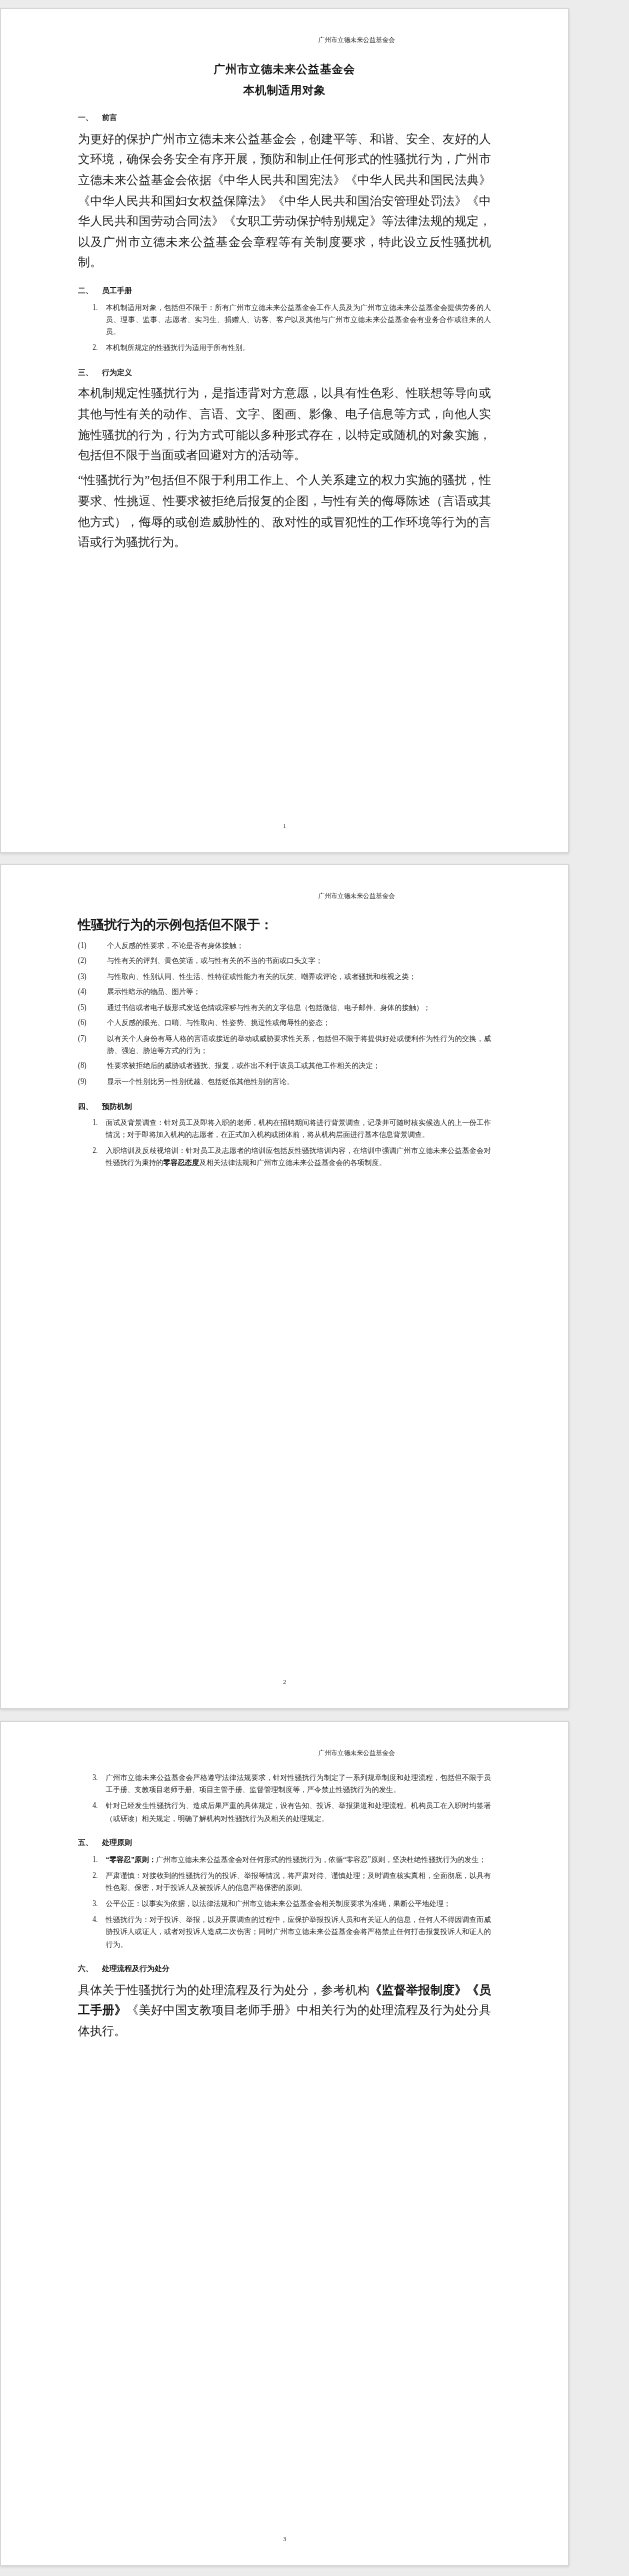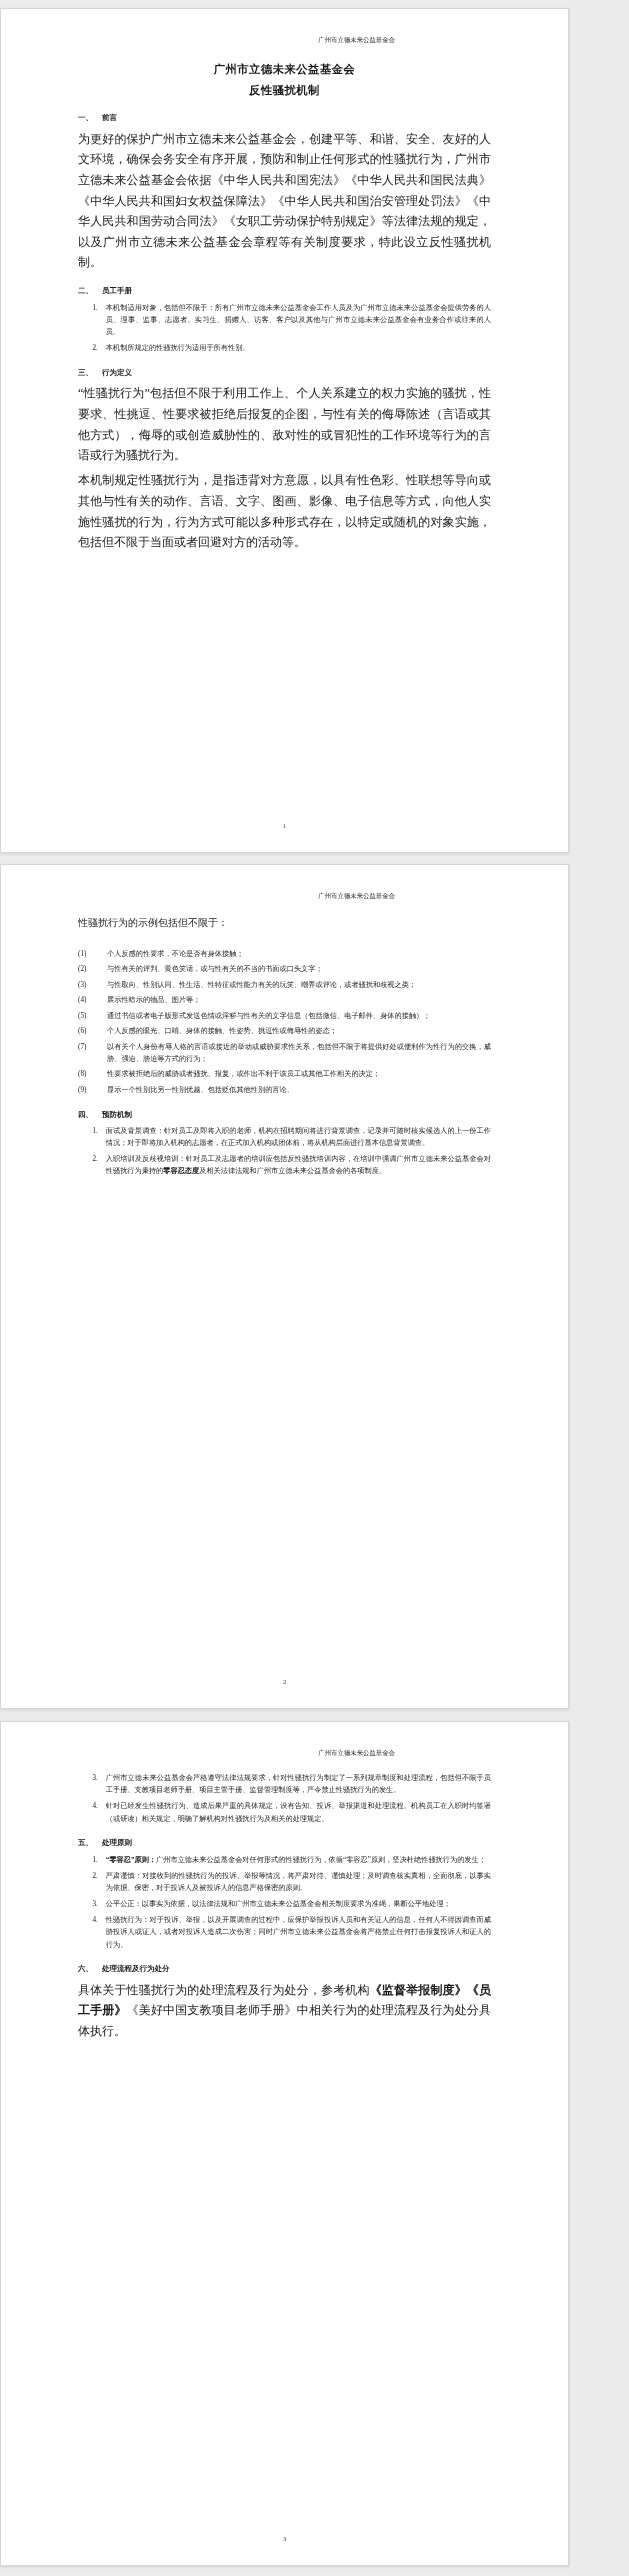--- a/index.html
+++ b/index.html
@@ -30,21 +30,21 @@
     font-family:"Liberation Sans","DejaVu Sans",sans-serif;
     line-height:1.8; letter-spacing:0.5px;
   }
   .sect {
     display:flex; margin-top:13.4px; margin-bottom:5.2px;
     font-weight:700; font-size:7.5px;
     font-family:"Liberation Sans","DejaVu Sans",sans-serif;
   }
   .sect .num { width:24px; flex:0 0 24px; }
   .para { font-size:12px; line-height:1.72; text-align:justify; margin-bottom:4.6px; }
-  .lead-line { font-size:10px; font-weight:400; margin-bottom:18px;
+  .lead-line { font-size:13px; font-weight:700; margin-bottom:6px;
     font-family:"Liberation Sans","DejaVu Sans",sans-serif; }
   .oli { display:flex; padding-left:14.4px; font-size:7.2px; line-height:1.72; margin-bottom:3.6px; }
   .oli .n { flex:0 0 13.4px; }
   .oli .t { flex:1; text-align:justify; }
   .exli { display:flex; font-size:7.2px; line-height:1.72; margin-bottom:3.1px; }
   .exli .n { flex:0 0 29px; }
   .exli .t { flex:1; text-align:justify; }
   .t b { font-family:"Liberation Sans","DejaVu Sans",sans-serif; }
   .page-num {
     position:absolute; left:0; bottom:23px; width:100%;
@@ -54,21 +54,21 @@
 </head>
 <body>
 
 <div class="scroll">
 
   <div class="page">
     <div class="page-header">
       <span>广州市立德未来公益基金会</span>
     </div>
     <div class="doc-title">广州市立德未来公益基金会</div>
-    <div class="doc-title">反性骚扰机制</div>
+    <div class="doc-title">本机制适用对象</div>
 
     <div class="sect">
       <span class="num">一、</span>
       <span>前言</span>
     </div>
     <p class="para">为更好的保护广州市立德未来公益基金会，创建平等、和谐、安全、友好的人文环境，确保会务安全有序开展，预防和制止任何形式的性骚扰行为，广州市立德未来公益基金会依据《中华人民共和国宪法》《中华人民共和国民法典》《中华人民共和国妇女权益保障法》《中华人民共和国治安管理处罚法》《中华人民共和国劳动合同法》《女职工劳动保护特别规定》等法律法规的规定，以及广州市立德未来公益基金会章程等有关制度要求，特此设立反性骚扰机制。</p>
 
     <div class="sect">
       <span class="num">二、</span>
       <span>员工手册</span>
@@ -79,22 +79,22 @@
     </div>
     <div class="oli">
       <span class="n">2.</span>
       <span class="t">本机制所规定的性骚扰行为适用于所有性别。</span>
     </div>
 
     <div class="sect">
       <span class="num">三、</span>
       <span>行为定义</span>
     </div>
+    <p class="para">本机制规定性骚扰行为，是指违背对方意愿，以具有性色彩、性联想等导向或其他与性有关的动作、言语、文字、图画、影像、电子信息等方式，向他人实施性骚扰的行为，行为方式可能以多种形式存在，以特定或随机的对象实施，包括但不限于当面或者回避对方的活动等。</p>
     <p class="para">“性骚扰行为”包括但不限于利用工作上、个人关系建立的权力实施的骚扰，性要求、性挑逗、性要求被拒绝后报复的企图，与性有关的侮辱陈述（言语或其他方式），侮辱的或创造威胁性的、敌对性的或冒犯性的工作环境等行为的言语或行为骚扰行为。</p>
-    <p class="para">本机制规定性骚扰行为，是指违背对方意愿，以具有性色彩、性联想等导向或其他与性有关的动作、言语、文字、图画、影像、电子信息等方式，向他人实施性骚扰的行为，行为方式可能以多种形式存在，以特定或随机的对象实施，包括但不限于当面或者回避对方的活动等。</p>
 
     <div class="page-num">1</div>
   </div>
 
   <div class="page">
     <div class="page-header">
       <span>广州市立德未来公益基金会</span>
     </div>
 
     <div class="lead-line">性骚扰行为的示例包括但不限于：</div>
@@ -114,21 +114,21 @@
     <div class="exli">
       <span class="n">(4)</span>
       <span class="t">展示性暗示的物品、图片等；</span>
     </div>
     <div class="exli">
       <span class="n">(5)</span>
       <span class="t">通过书信或者电子版形式发送色情或淫秽与性有关的文字信息（包括微信、电子邮件、身体的接触）；</span>
     </div>
     <div class="exli">
       <span class="n">(6)</span>
-      <span class="t">个人反感的眼光、口哨、身体的接触、性姿势、挑逗性或侮辱性的姿态；</span>
+      <span class="t">个人反感的眼光、口哨、与性取向、性姿势、挑逗性或侮辱性的姿态；</span>
     </div>
     <div class="exli">
       <span class="n">(7)</span>
       <span class="t">以有关个人身份有辱人格的言语或接近的举动或威胁要求性关系，包括但不限于将提供好处或便利作为性行为的交换，威胁、强迫、胁迫等方式的行为；</span>
     </div>
     <div class="exli">
       <span class="n">(8)</span>
       <span class="t">性要求被拒绝后的威胁或者骚扰、报复，或作出不利于该员工或其他工作相关的决定；</span>
     </div>
     <div class="exli">
@@ -169,21 +169,21 @@
     <div class="sect">
       <span class="num">五、</span>
       <span>处理原则</span>
     </div>
     <div class="oli">
       <span class="n">1.</span>
       <span class="t"><b>“零容忍”原则：</b><span>广州市立德未来公益基金会对任何形式的性骚扰行为，依循“零容忍”原则，坚决杜绝性骚扰行为的发生；</span></span>
     </div>
     <div class="oli">
       <span class="n">2.</span>
-      <span class="t"><span>严肃谨慎：</span><span>对接收到的性骚扰行为的投诉、举报等情况，将严肃对待、谨慎处理；及时调查核实真相，全面彻底，以事实为依据、保密，对于投诉人及被投诉人的信息严格保密的原则。</span></span>
+      <span class="t"><span>严肃谨慎：</span><span>对接收到的性骚扰行为的投诉、举报等情况，将严肃对待、谨慎处理；及时调查核实真相，全面彻底，以具有性色彩、保密，对于投诉人及被投诉人的信息严格保密的原则。</span></span>
     </div>
     <div class="oli">
       <span class="n">3.</span>
       <span class="t"><span>公平公正：</span><span>以事实为依据，以法律法规和广州市立德未来公益基金会相关制度要求为准绳，果断公平地处理；</span></span>
     </div>
     <div class="oli">
       <span class="n">4.</span>
       <span class="t"><span>性骚扰行为：</span><span>对于投诉、举报，以及开展调查的过程中，应保护举报投诉人员和有关证人的信息，任何人不得因调查而威胁投诉人或证人，或者对投诉人造成二次伤害；同时广州市立德未来公益基金会将严格禁止任何打击报复投诉人和证人的行为。</span></span>
     </div>
 

